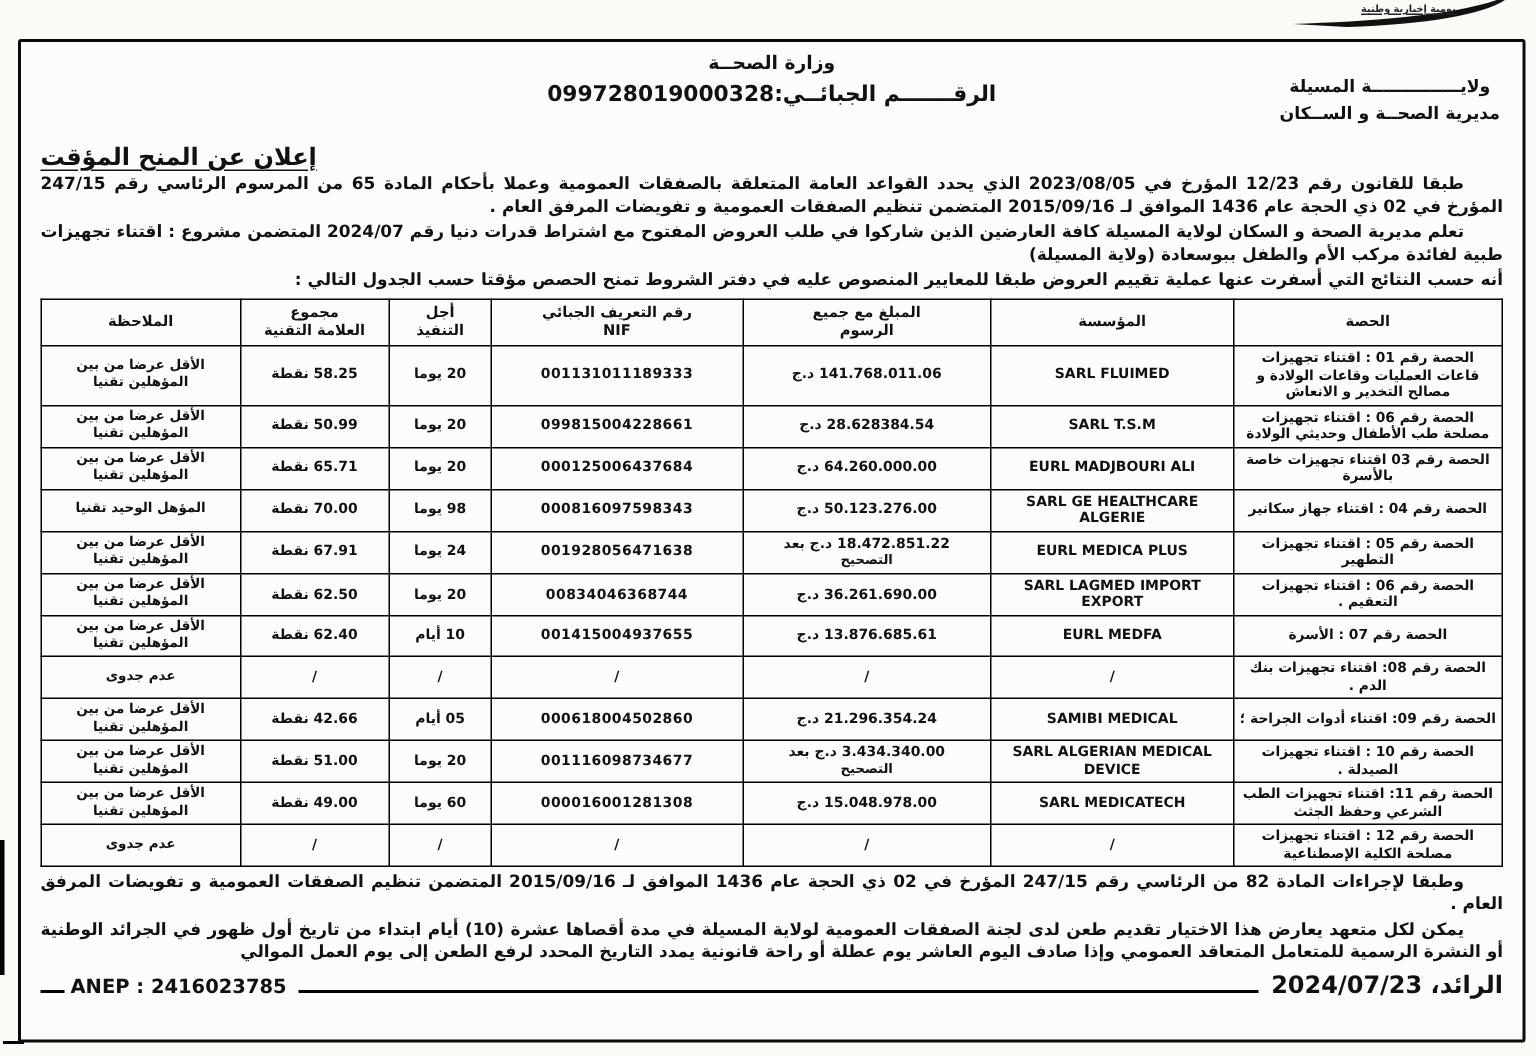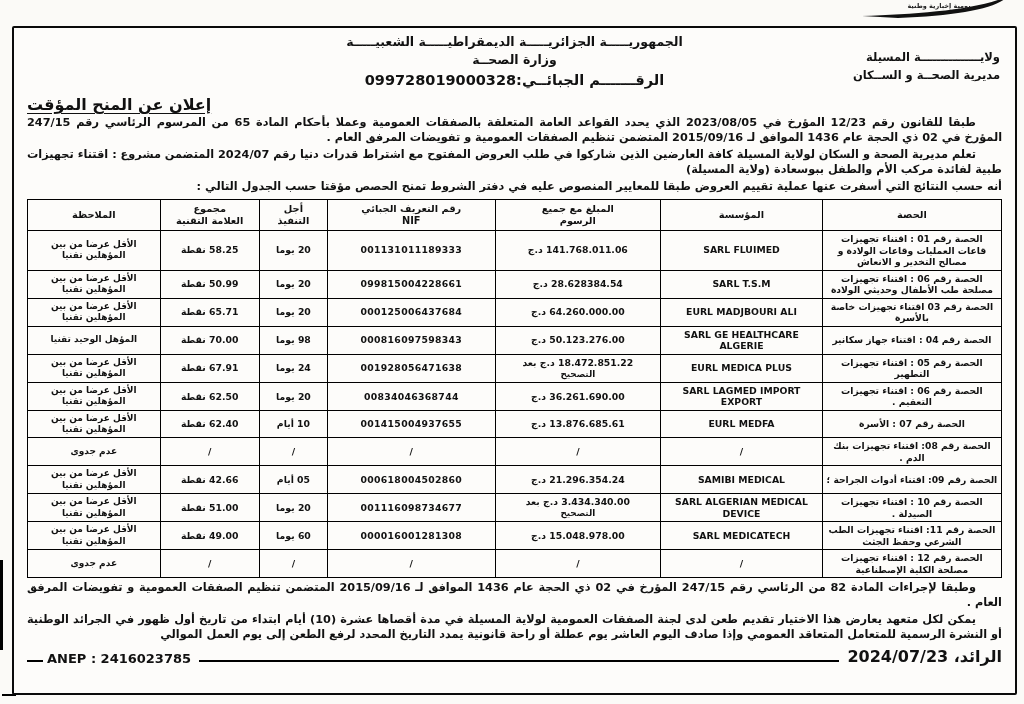--- a/index.html
+++ b/index.html
@@ -6,32 +6,32 @@
   body{
     width:1024px;height:704px;overflow:hidden;position:relative;
     background:#fbfaf7;color:#111;
     font-family:"DejaVu Sans","Liberation Sans",sans-serif;
     font-weight:700;
   }
   
   .edge-mark{position:absolute;background:#000;}
   .corner-note{
     position:absolute;top:2px;right:10px;width:150px;text-align:center;
-    font-size:6.5px;direction:rtl;color:#222;
+    font-size:6.5px;direction:rtl;color:#222;text-decoration:underline;
   }
   .swoosh-svg{position:absolute;top:-6px;right:6px;}
   
   .frame{
     position:absolute;top:26px;left:12px;right:7px;bottom:9px;
     border:2px solid #0a0a0a;border-radius:2px;
     padding:5px 13px 3px 13px;overflow:hidden;
     background:#fdfcfa;
   }
   .hdr{position:relative;direction:rtl;min-height:58px;}
-  .hdr-right{position:absolute;right:2px;top:16px;text-align:right;font-size:11.5px;line-height:1.55;}
+  .hdr-right{position:absolute;right:2px;top:16px;text-align:center;font-size:11.5px;line-height:1.55;}
   .hdr-center{width:520px;margin:0 auto;text-align:center;font-size:12.5px;line-height:1.4;}
   .tax-line{text-align:center;font-size:14.5px;margin-top:4px;direction:rtl;}
   .tax-line .lbl{}
   .doc-title{
     text-align:left;font-size:16px;margin:4px auto 2px auto;direction:rtl;
     text-decoration:underline;text-underline-offset:3px;
   }
   .intro,.footer-txt{direction:rtl;text-align:justify;font-size:11.3px;line-height:1.32;}
   .intro p,.footer-txt p{margin:2px 0;text-indent:26px;}
   .intro p.no-indent{text-indent:0;}
@@ -69,21 +69,20 @@
 <div class="edge-mark" style="left:2px;bottom:8px;width:14px;height:2px;"></div>
 
 <div class="frame">
 
   <div class="hdr">
     <div class="hdr-right">
       <div>ولايـــــــــــــــة المسيلة</div>
       <div>مديرية الصحــة و الســكان</div>
     </div>
     <div class="hdr-center">
-      <div>الجمهوريـــــة الجزائريـــــة الديمقراطيـــــة الشعبيـــــة</div>
       <div>وزارة الصحــة</div>
     </div>
     <div class="tax-line">
       <span class="lbl">الرقـــــــم الجبائــي:</span><span>099728019000328</span>
     </div>
   </div>
 
   <div class="doc-title">إعلان عن المنح المؤقت</div>
 
   <div class="intro">

